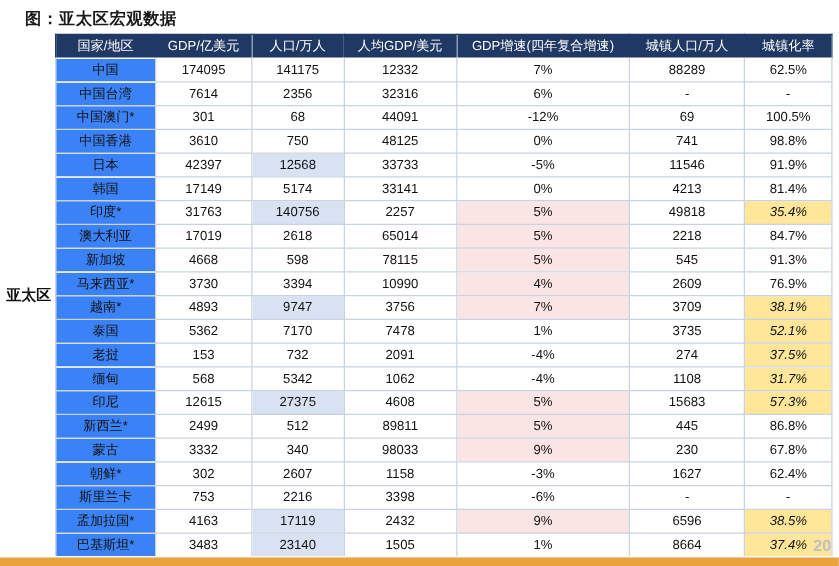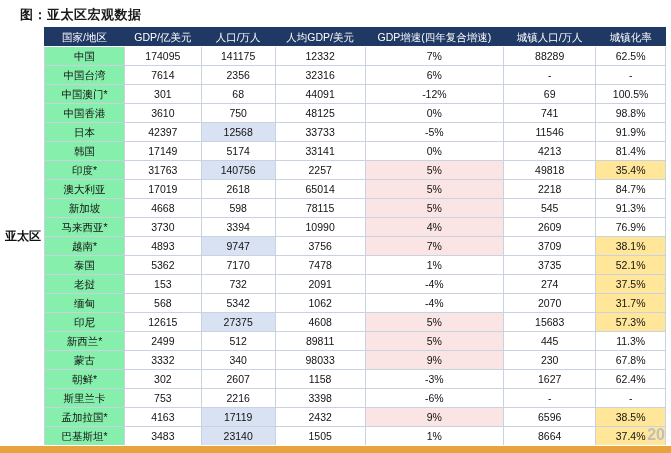--- a/index.html
+++ b/index.html
@@ -46,28 +46,28 @@
     font-size:10.5px;
     border:1px solid #1F3864;
     border-bottom:1px solid #ffffff;
     margin-left:37px;
   }
   tbody td{
     background:#ffffff;
     border:1px solid #c9d2e0;
   }
   tbody tr td:first-child{
-    background:#86efac;
+    background:#3b82f6;
   }
   td.hl-blue{background:#D9E2F3 !important;}
   td.hl-pink{background:#FBE4E4 !important;}
-  td.hl-orange{background:#FFE699 !important;}
+  td.hl-orange{background:#FFE699 !important;font-style:italic;}
   #pagenum{
     position:absolute;right:6px;bottom:9px;
-    font-size:16px;color:#bfbfbf;font-weight:bold;
+    font-size:13px;color:#bfbfbf;font-weight:bold;
   }
   #bottombar{
     position:absolute;left:0;bottom:0;width:671px;height:7px;
     background:#E8A33D;
   }
   #bottombar2{
     position:absolute;left:0;bottom:7px;width:671px;height:1px;
     background:#ffffff;
   }
 </style>
@@ -216,40 +216,40 @@
           <td>-4%</td>
           <td>274</td>
           <td class="hl-orange">37.5%</td>
         </tr>
         <tr>
           <td>缅甸</td>
           <td>568</td>
           <td>5342</td>
           <td>1062</td>
           <td>-4%</td>
-          <td>2070</td>
+          <td>1108</td>
           <td class="hl-orange">31.7%</td>
         </tr>
         <tr>
           <td>印尼</td>
           <td>12615</td>
           <td class="hl-blue">27375</td>
           <td>4608</td>
           <td class="hl-pink">5%</td>
           <td>15683</td>
           <td class="hl-orange">57.3%</td>
         </tr>
         <tr>
           <td>新西兰*</td>
           <td>2499</td>
           <td>512</td>
           <td>89811</td>
           <td class="hl-pink">5%</td>
           <td>445</td>
-          <td>11.3%</td>
+          <td>86.8%</td>
         </tr>
         <tr>
           <td>蒙古</td>
           <td>3332</td>
           <td>340</td>
           <td>98033</td>
           <td class="hl-pink">9%</td>
           <td>230</td>
           <td>67.8%</td>
         </tr>

